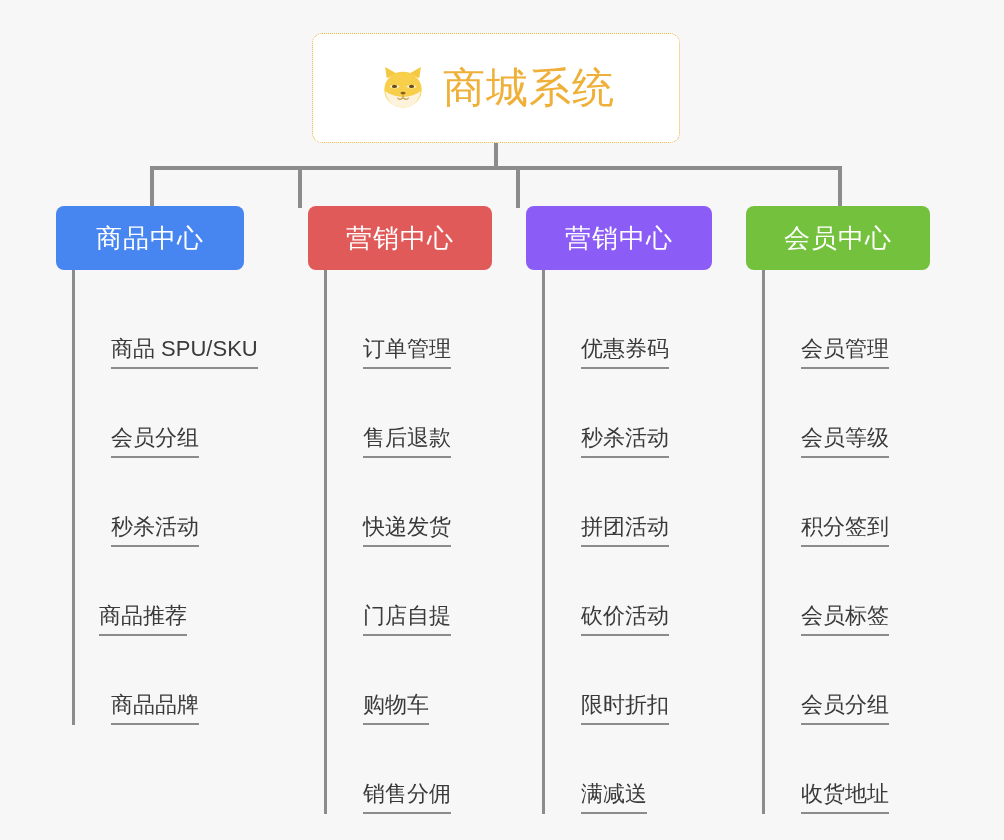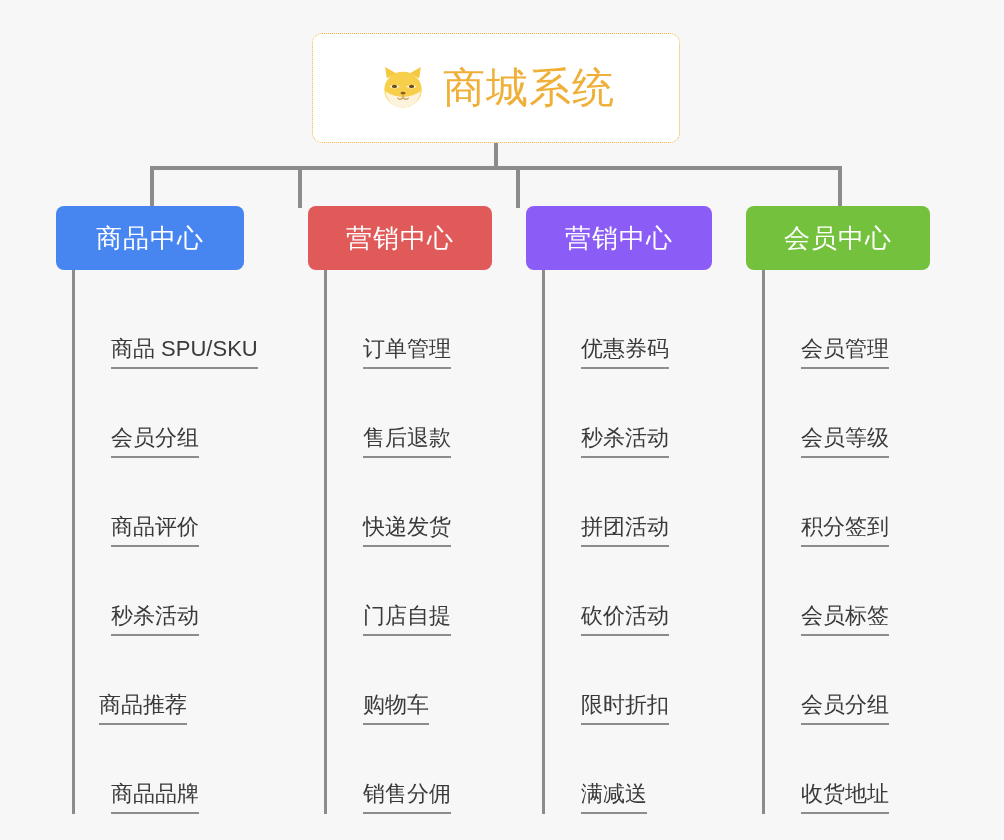--- a/index.html
+++ b/index.html
@@ -144,23 +144,20 @@
     <span>商品中心</span>
   </div>
   <div class="leaf-list" style="border-left-color: rgb(140, 140, 140);">
     <div class="leaf-item">
         <span class="leaf-label" style="border-bottom-color: rgb(140, 140, 140);">商品 SPU/SKU</span>
       </div>
     <div class="leaf-item">
         <span class="leaf-label" style="border-bottom-color: rgb(140, 140, 140);">会员分组</span>
       </div>
     <div class="leaf-item">
-        <span class="leaf-label" style="border-bottom-color: rgb(140, 140, 140);">商品评价</span>
-      </div>
-    <div class="leaf-item">
         <span class="leaf-label" style="border-bottom-color: rgb(140, 140, 140);">秒杀活动</span>
       </div>
     <div class="leaf-item">
         <span class="leaf-label" style="border-bottom-color: rgb(140, 140, 140); margin-left: 24px;">商品推荐</span>
       </div>
     <div class="leaf-item">
         <span class="leaf-label" style="border-bottom-color: rgb(140, 140, 140);">商品品牌</span>
       </div>
   </div>
 </div>

